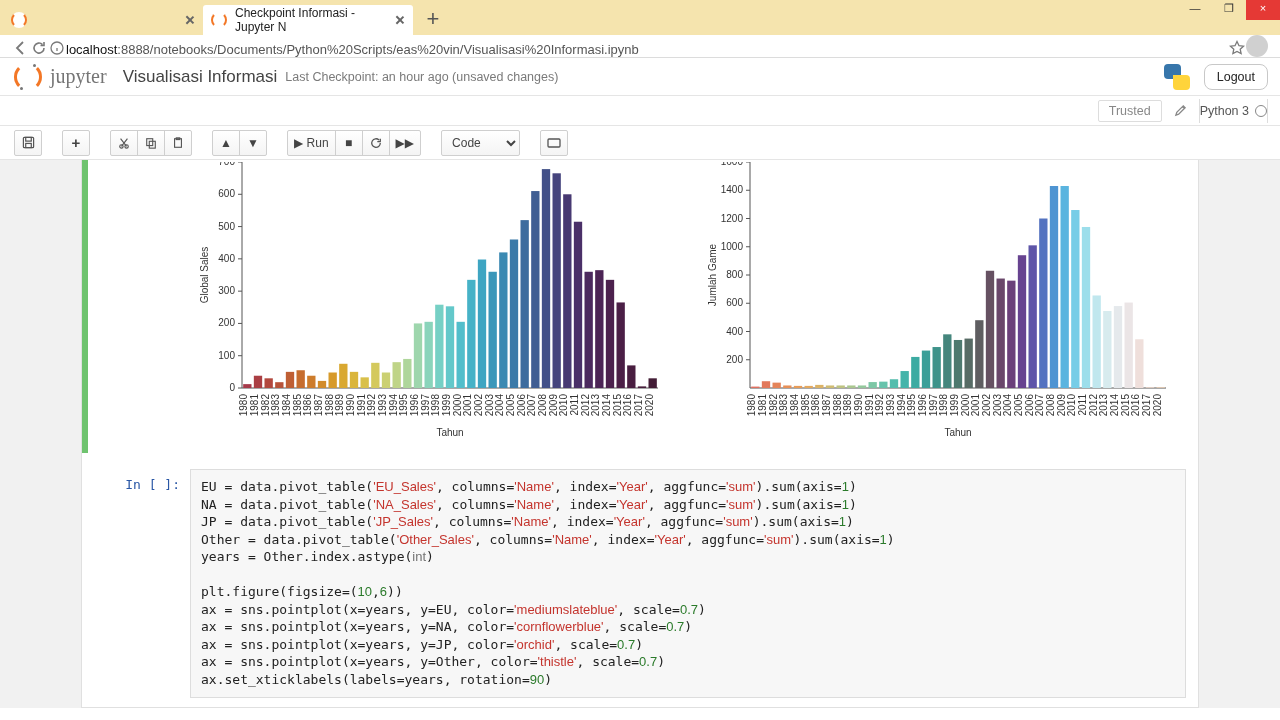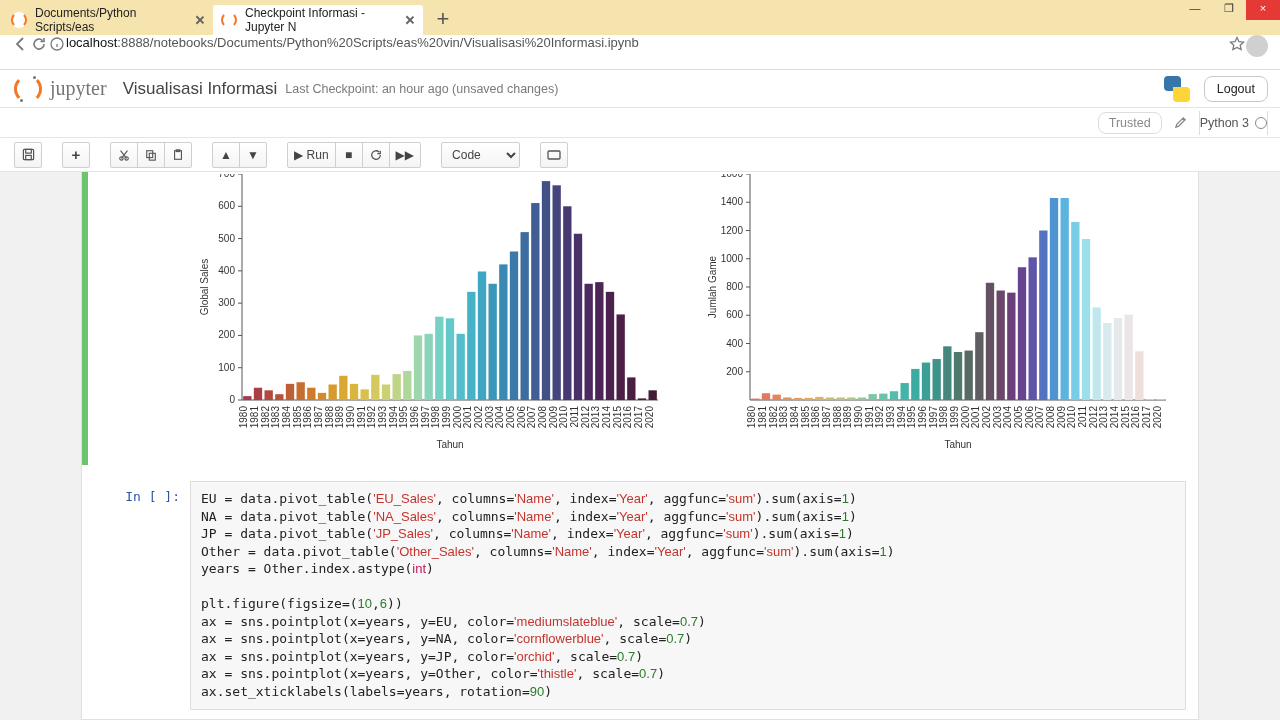--- a/index.html
+++ b/index.html
@@ -11,21 +11,21 @@
 .tab.active{background:#fff}
 .tab .fav{position:absolute;left:8px;width:16px;height:16px;border-radius:3px}
 .tab .x{position:absolute;right:8px;width:10px;height:10px}
 .tab .x:before,.tab .x:after{content:"";position:absolute;left:4px;top:0;width:1.5px;height:10px;background:#666}
 .tab .x:before{transform:rotate(45deg)}.tab .x:after{transform:rotate(-45deg)}
 .newtab{width:32px;height:32px;color:#555;font-size:22px;line-height:32px;text-align:center;margin-left:4px}
 .win-ctl{position:absolute;right:0;top:0;display:flex}
 .win-ctl div{width:34px;height:20px;text-align:center;font-size:11px;line-height:16px;color:#333}
 .win-ctl .cls{background:#e53935;color:#fff}
 
-.urlrow{height:35px;display:flex;align-items:flex-start;padding:0 12px;background:#fff;border-bottom:1px solid #dcdcdc}
+.urlrow{height:23px;display:flex;align-items:flex-end;padding:0 12px;background:#fff;border-bottom:1px solid #dcdcdc}
 .nav-ico{width:18px;height:18px;display:flex;align-items:center;justify-content:center;color:#7a7a7a}
 .url{flex:1;font-size:13px;color:#555}
 .url .host{color:#111}
 .avatar{width:22px;height:22px;border-radius:50%;background:#d0d0d0}
 
 .nbhead{height:38px;display:flex;align-items:center;padding:0 14px;border-bottom:1px solid #e5e5e5;position:relative}
 .nblogo{width:28px;height:28px;margin-right:8px;position:relative}
 .nblogo:before{content:"";position:absolute;inset:0;border:3px solid var(--jupyter);border-top-color:transparent;border-bottom-color:transparent;border-radius:50%}
 .nblogo i{position:absolute;width:3px;height:3px;border-radius:50%;background:#767676}
 .jword{font-family:Liberation Serif, serif;font-size:20px;color:#757575;margin-right:16px}
@@ -35,48 +35,47 @@
 .pylogo{width:26px;height:26px;position:relative}
 .pylogo .t{position:absolute;left:0;top:0;width:17px;height:15px;background:#3776ab;border-radius:4px 4px 0 4px}
 .pylogo .b{position:absolute;right:0;bottom:0;width:17px;height:15px;background:#ffd43b;border-radius:0 4px 4px 4px}
 .logout{border:1px solid #c8c8c8;padding:5px 12px;border-radius:8px;font-size:12.5px;background:#fff}
 
 .menubar{height:30px;border-bottom:1px solid #e5e5e5;display:flex;align-items:center;padding:0 14px;position:relative}
 .menubar .m{padding:0 12px;font-size:13px;color:#333;line-height:30px}
 .mb-right{position:absolute;right:12px;display:flex;align-items:center;gap:12px;font-size:12.5px;color:#555}
 .kernel-ind{width:12px;height:12px;border:1.6px solid #888;border-radius:50%}
 .pencil{width:13px;height:13px;color:#888}
-.trusted{border:1px solid #ddd;padding:3px 10px;border-radius:8px;color:#888}
+.trusted{border:1px solid #ddd;padding:3px 10px;border-radius:2px;color:#888}
 .kernel-name{border-left:1px solid #ddd;border-right:1px solid #ddd;padding:0 0;display:flex;align-items:center;gap:6px;height:24px}
 
 .toolbar{height:34px;display:flex;align-items:center;padding:0 14px;gap:6px;border-bottom:1px solid #e5e5e5}
 .tbtn{height:26px;min-width:28px;border:1px solid #cfcfcf;border-radius:2px;background:linear-gradient(#fff,#f4f4f4);display:flex;align-items:center;justify-content:center;padding:0 6px;font-size:12px;color:#444}
 .tgroup{display:flex}.tgroup .tbtn{border-radius:0;margin-left:-1px}.tgroup .tbtn:first-child{border-radius:2px 0 0 2px;margin:0}.tgroup .tbtn:last-child{border-radius:0 2px 2px 0}
 select.tbtn{padding:0 22px 0 6px}
 .sp{width:8px}
 
 .pagebg{background:#f1f1f1;height:calc(100vh - 35px - 35px - 38px - 30px - 34px);overflow:hidden;display:flex;justify-content:center}
 .nbwrap{width:1118px;background:#fff;height:100%;border:1px solid #e0e0e0;border-top:none;overflow:hidden}
 .outcell{padding:0 0 10px 0;border-left:6px solid #6fc36f}
 .chartrow{display:flex;gap:38px;padding:2px 0 0 106px}
 .chart{position:relative}
 svg text{font-size:10px;fill:#333}
 .heading{font-size:14.5px;color:#333;padding:12px 0 0 114px}
 .codecell{margin:16px 12px 0 12px;display:flex}
 .prompt{width:96px;text-align:right;padding:8px 10px 0 0;font-family:monospace;font-size:13px;color:#2a57a5}
 .codebox{flex:1;border:1px solid #ddd;background:#f7f7f7;padding:8px 10px;font-family:Consolas,Menlo,monospace;font-size:13px;line-height:1.35;white-space:pre;color:#222;overflow:hidden}
-.s{color:#c4342d}.n{color:#2a7a2a}.k{color:#be185d}
+.s{color:#c4342d}.n{color:#2a7a2a}.k{color:#737373}
 </style>
 </head>
 <body>
 
 <div class="tabstrip">
   <div class="tab">
     <span class="fav" style="background:#fff;border:2px solid #f37726;border-top-color:transparent;border-bottom-color:transparent;border-radius:50%"></span>
-    <span>Documents/Python Scripts/eas</span>
     <span class="x"></span>
   </div>
   <div class="tab active">
     <span class="fav" style="background:#fff;border:2px solid #f37726;border-top-color:transparent;border-bottom-color:transparent;border-radius:50%"></span>
     <span>Checkpoint Informasi - Jupyter N</span>
     <span class="x"></span>
   </div>
   <div class="newtab">+</div>
   <div class="win-ctl">
     <div>—</div>

